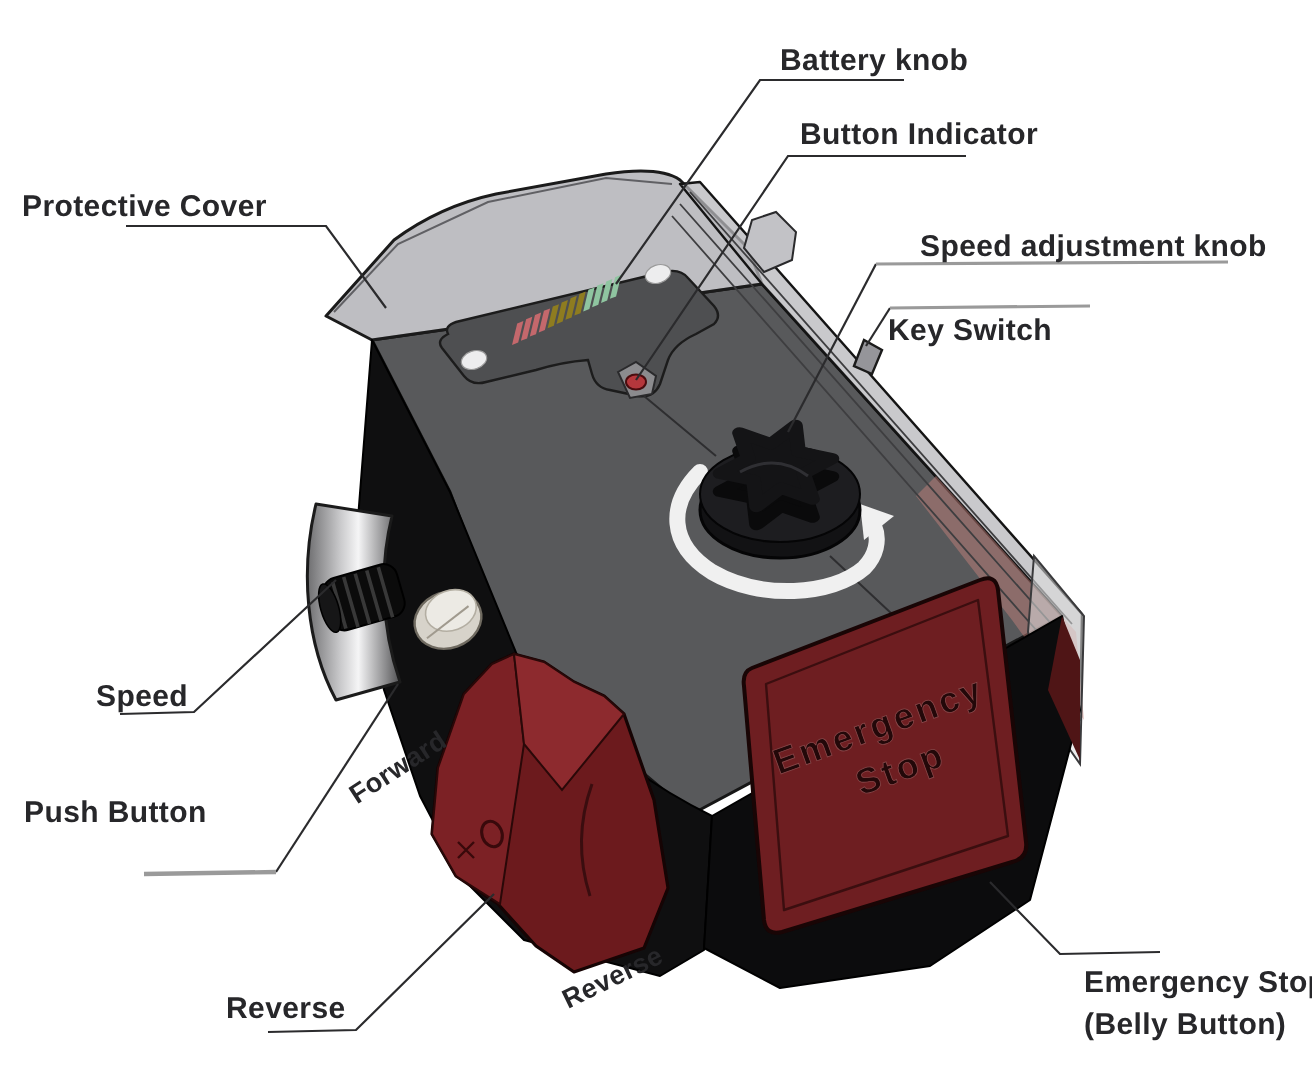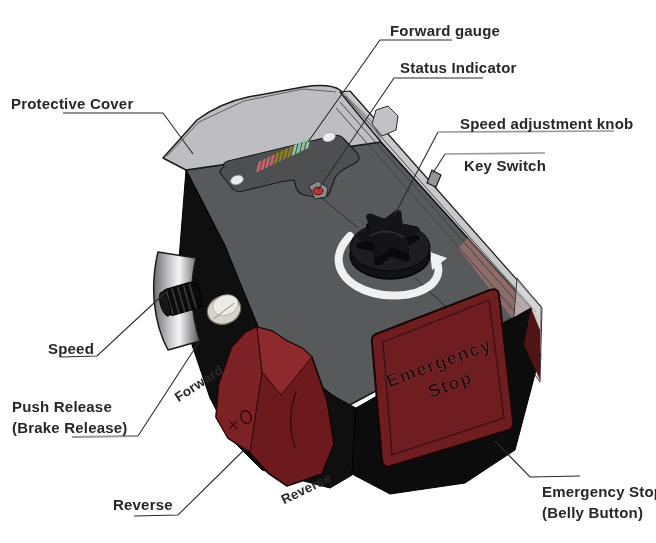--- a/index.html
+++ b/index.html
@@ -132,29 +132,28 @@
     <path d="M134,516 L178,515 L247,447"></path>
     <path d="M580,476 L530,477 L495,441"></path>
   </g>
   <g fill="none" stroke="#9a9a9a">
     <path d="M438,132 L614,131" stroke-width="1.6"></path>
     <path d="M445,154 L545,153" stroke-width="1.6"></path>
     <path d="M72,437 L138,436" stroke-width="2.2"></path>
   </g>
 </svg>
 
-<div class="lbl" style="left:390px;top:20px">Forward gauge</div>
-<div class="lbl" style="left:400px;top:57px">Status Indicator</div>
+<div class="lbl" style="left:390px;top:20px">Battery knob</div>
+<div class="lbl" style="left:400px;top:57px">Button Indicator</div>
 <div class="lbl" style="left:11px;top:93px">Protective Cover</div>
 <div class="lbl" style="left:460px;top:113px">Speed adjustment knob</div>
-<div class="lbl" style="left:464px;top:155px">Key Switch</div>
+<div class="lbl" style="left:444px;top:155px">Key Switch</div>
 <div class="lbl" style="left:48px;top:338px">Speed</div>
 <div class="lbl" style="left:12px;top:396px">
-  <div>Push Release</div>
-  <div>(Brake Release)</div>
+  <div>Push Button</div>
 </div>
 <div class="lbl" style="left:113px;top:494px">Reverse</div>
 <div class="lbl small rot" style="left:176px;top:388px;transform:rotate(-33deg)">Forward</div>
 <div class="lbl small rot" style="left:282px;top:490px;transform:rotate(-26deg)">Reverse</div>
 <div class="lbl" style="left:542px;top:481px">
   <div>Emergency Stop</div>
   <div>(Belly Button)</div>
 </div>
 
 </div>

